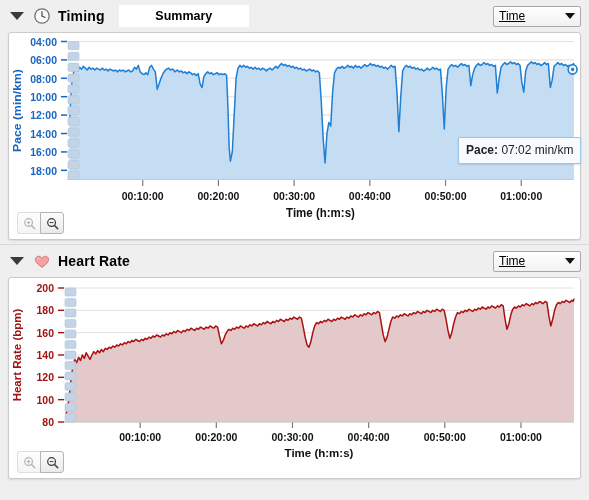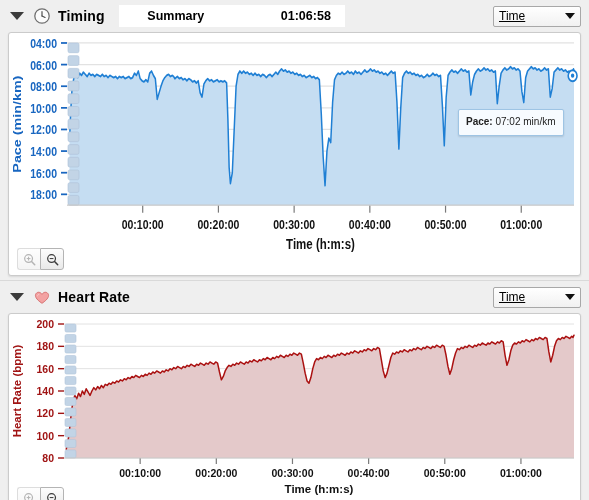--- a/index.html
+++ b/index.html
@@ -36,21 +36,21 @@
     margin-right:14px;
     white-space:nowrap;
   }
   .summary-bar{
     background:#fff;
     height:22px;
     display:flex;
     align-items:center;
     font-weight:bold;
     font-size:12.5px;
-    padding:0 14px;
+    padding:0 22px;
     box-sizing:border-box;
   }
   .summary-bar .cell{white-space:nowrap;text-align:right;}
   .summary-bar .cell.lbl{width:86px;text-align:center;}
   .summary-bar .cell.v1{width:112px;}
   .summary-bar .cell.v2{width:100px;}
   .summary-bar .cell.v3{width:98px;}
   .spacer{flex:1;}
 
   
@@ -77,21 +77,21 @@
   
   .panel{
     margin:0 8px;
     background:#fff;
     border:1px solid #cbcbcb;
     border-radius:3px;
     box-shadow:0 1px 2px rgba(0,0,0,.10);
     position:relative;
     box-sizing:border-box;
   }
-  .panel.timing{height:244px;}
+  .panel.timing{height:208px;}
   .panel.hr{height:202px;}
 
   .plot-wrap{position:absolute;inset:0;}
   svg.chart{display:block;width:100%;height:100%;}
 
   
   .tick{font-family:"Liberation Sans",sans-serif;font-size:10.5px;font-weight:bold;}
   .tick.blue{fill:#1866c0;}
   .tick.red{fill:#a01414;}
   .tick.dark{fill:#111;}
@@ -113,26 +113,26 @@
     display:flex;align-items:center;justify-content:center;
     cursor:pointer;
   }
   .zbtn:first-child{border-radius:3px 0 0 3px;border-right:none;}
   .zbtn:last-child{border-radius:0 3px 3px 0;}
   .zbtn.disabled{opacity:.45;}
 
   
   .tooltip{
     position:absolute;
-    left:449px;top:76px;
+    left:449px;top:104px;
     background:#f7fbff;
     border:1px solid #9ec4e4;
     border-radius:2px;
     padding:4px 7px 5px 7px;
-    font-size:10px;
+    font-size:12px;
     line-height:16px;
     white-space:nowrap;
     box-shadow:0 1px 2px rgba(0,0,0,.12);
   }
   .tooltip b{font-weight:bold;}
   .tip-row{color:#222;}
 
   .divider{height:1px;background:#d9d9d9;margin:4px 0 0 0;}
 </style>
 </head>
@@ -146,21 +146,20 @@
     <svg class="sec-icon" viewBox="0 0 20 20">
       <circle cx="10" cy="10" r="8" fill="#fbfbfb" stroke="#6e6e6e" stroke-width="1.4"></circle>
       <line x1="10" y1="10" x2="10" y2="5.2" stroke="#4a4a4a" stroke-width="1.3" stroke-linecap="round"></line>
       <line x1="10" y1="10" x2="13.4" y2="11.6" stroke="#4a4a4a" stroke-width="1.3" stroke-linecap="round"></line>
     </svg>
 
     <div class="sec-title">Timing</div>
 
     <div class="summary-bar">
       <div class="cell lbl">Summary</div>
-      <div class="cell v1">01:06:58</div>
     </div>
 
     <div class="spacer"></div>
 
     <div class="ddl">
       <span class="val">Time</span>
       <span class="chev"></span>
     </div>
   </div>
 

